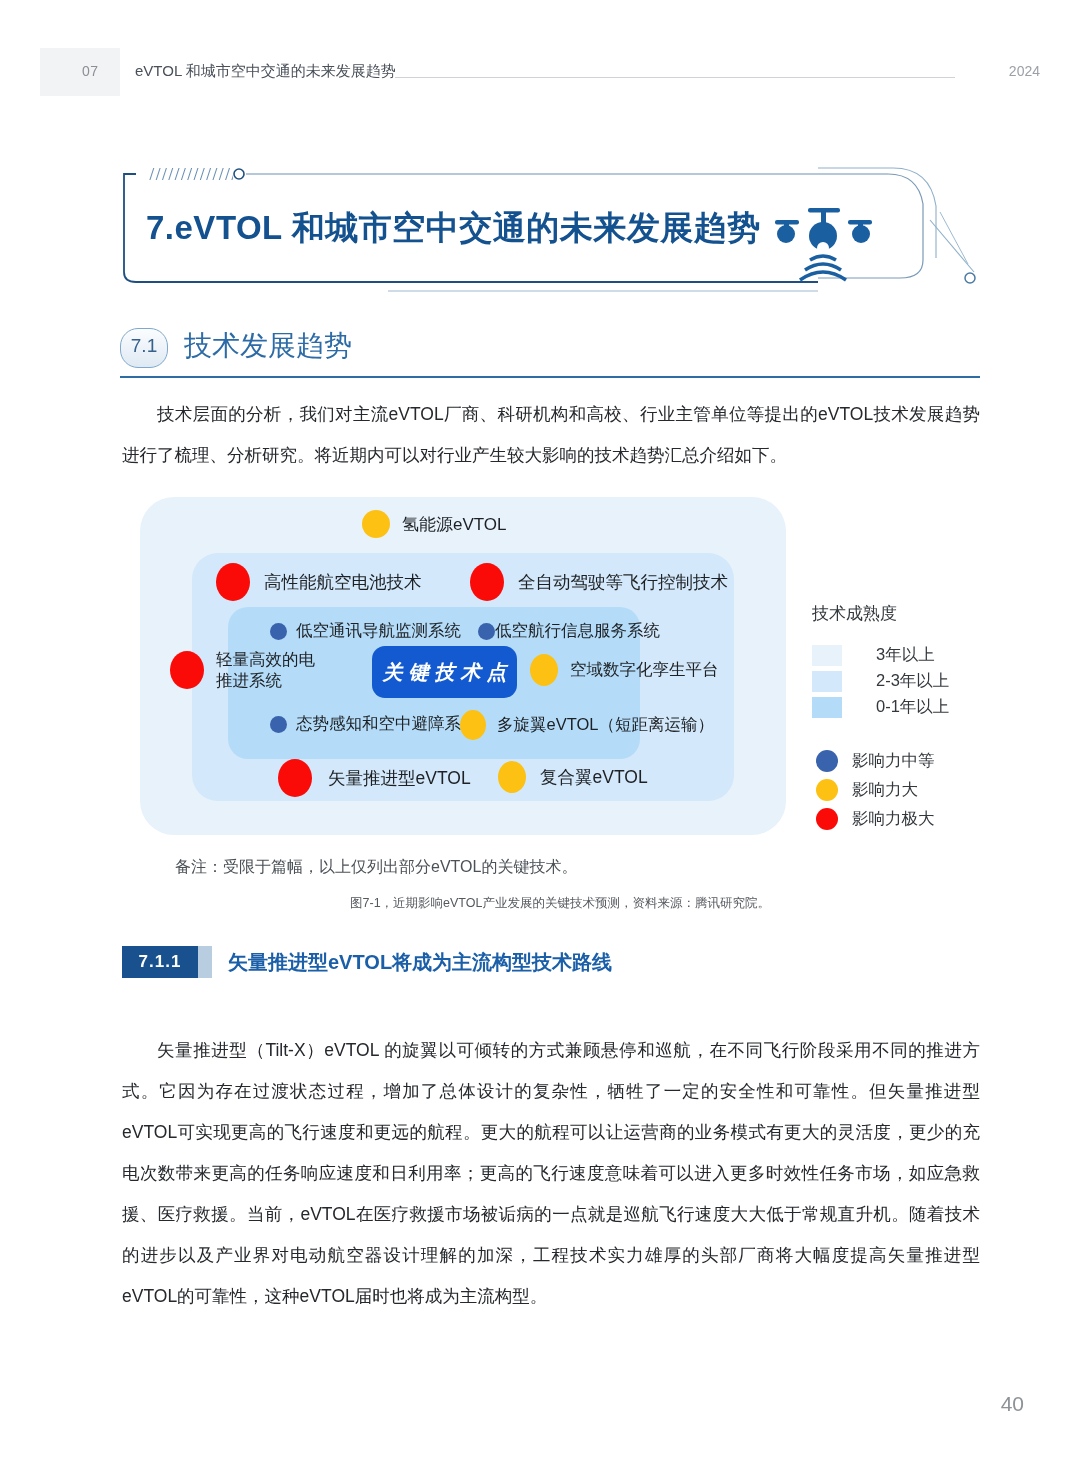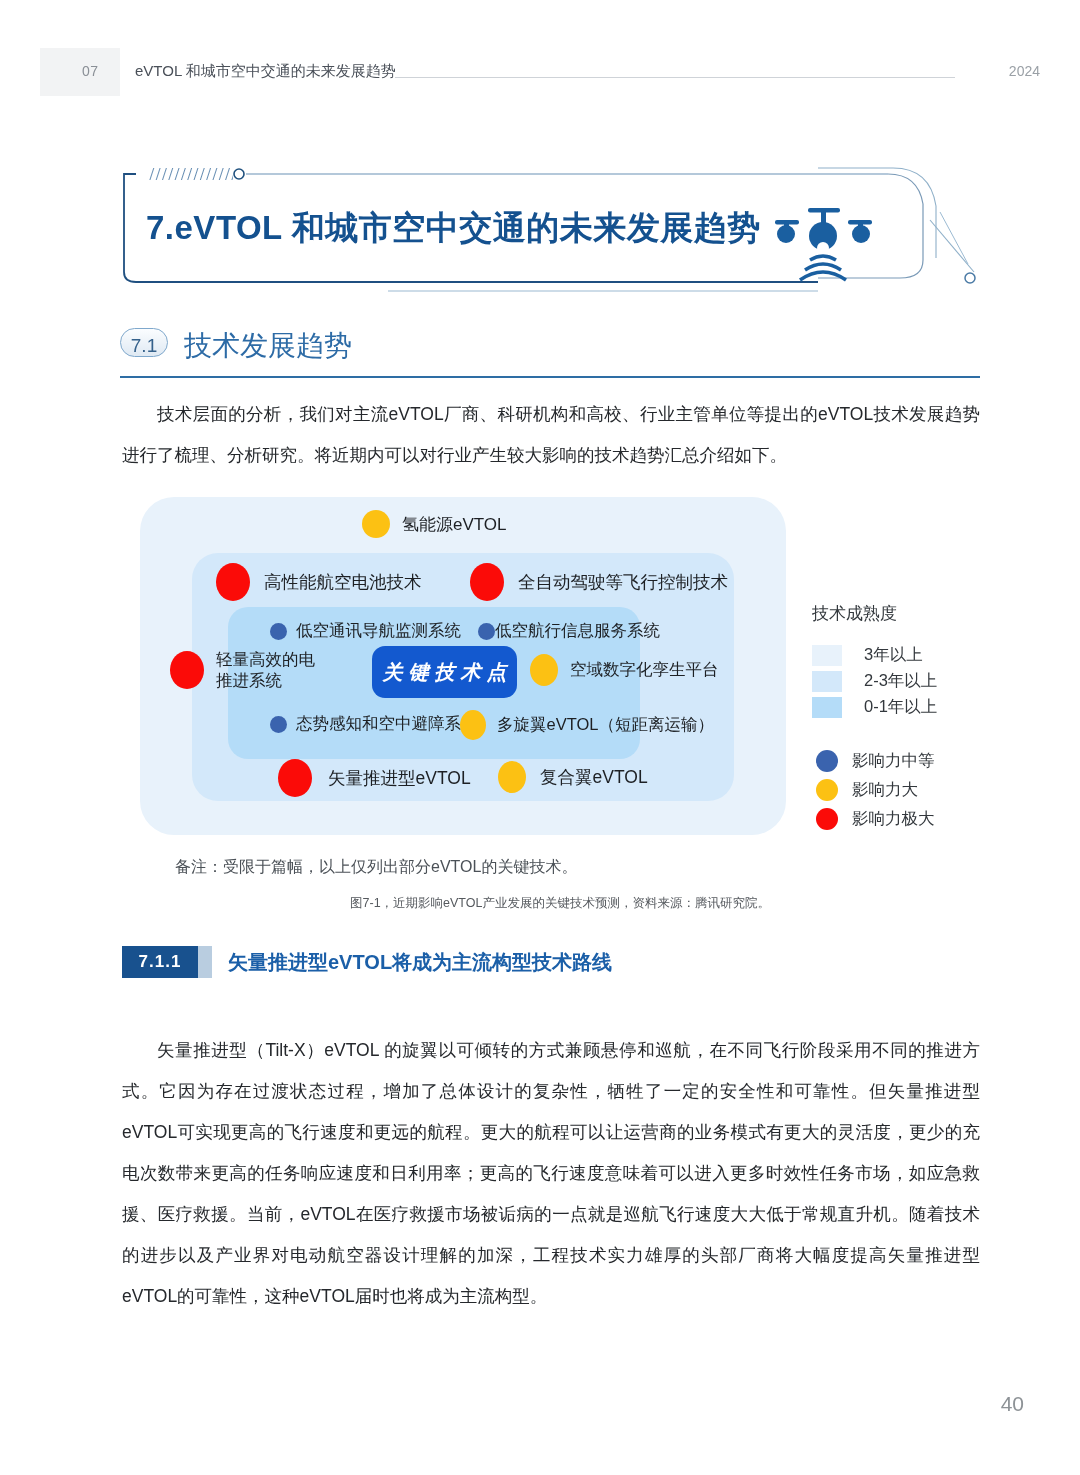--- a/index.html
+++ b/index.html
@@ -39,21 +39,21 @@
   .titleblock svg { position: absolute; left: 0; top: 0; }
   .chapter-title {
     position: absolute; left: 28px; top: 46px;
     font-size: 33px; font-weight: bold; color: #14518f;
     letter-spacing: .5px; white-space: nowrap;
   }
 
   
   .sec71 { position: absolute; left: 120px; top: 328px; width: 860px; }
   .sec71-badge {
-    position: absolute; left: 0; top: 0; width: 48px; height: 29px;
+    position: absolute; left: 0; top: 0; width: 48px; height: 40px;
     border: 1.6px solid #7fa8cc; border-radius: 18px;
     background: linear-gradient(180deg,#fbfdff 0%,#dfe9f3 100%);
     color: #35618b; font-size: 19px; text-align: center; line-height: 33px;
   }
   .sec71-title {
     position: absolute; left: 64px; top: -1px;
     font-size: 28px; color: #2d6ba6; white-space: nowrap;
   }
   .sec71-rule {
     position: absolute; left: 0; top: 48px; width: 860px; height: 2px;
@@ -106,21 +106,21 @@
     position: absolute; left: 0; top: 398px; width: 840px;
     text-align: center; font-size: 12.5px; color: #55595e;
   }
 
   
   .legend { position: absolute; left: 672px; top: 105px; width: 200px; }
   .legend-title { font-size: 17px; color: #33383d; margin-bottom: 17px; }
   .legend-row { display: flex; align-items: center; height: 26px; }
   .legend-sw { width: 30px; height: 21px; flex: 0 0 auto; }
   .legend-dot { width: 22px; height: 22px; border-radius: 50%; flex: 0 0 auto; margin-left: 4px; }
-  .legend-text { margin-left: 22px; font-size: 16.5px; color: #33383d; white-space: nowrap; }
+  .legend-text { margin-left: 34px; font-size: 16.5px; color: #33383d; white-space: nowrap; }
   .legend-gap { height: 26px; }
 
   
   .sec711 { position: absolute; left: 122px; top: 946px; width: 860px; height: 34px; }
   .sec711-badge {
     position: absolute; left: 0; top: 0; width: 76px; height: 32px;
     background: #18518e; color: #ffffff;
     font-size: 17px; font-weight: bold; letter-spacing: 1px;
     display: flex; align-items: center; justify-content: center;
   }

